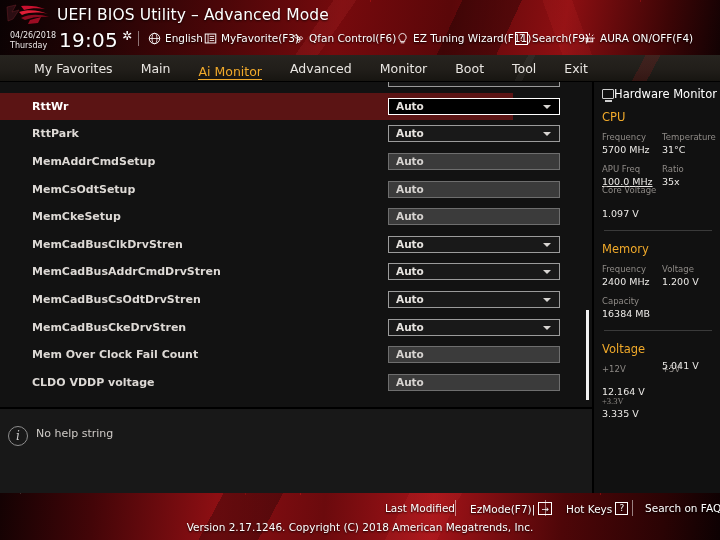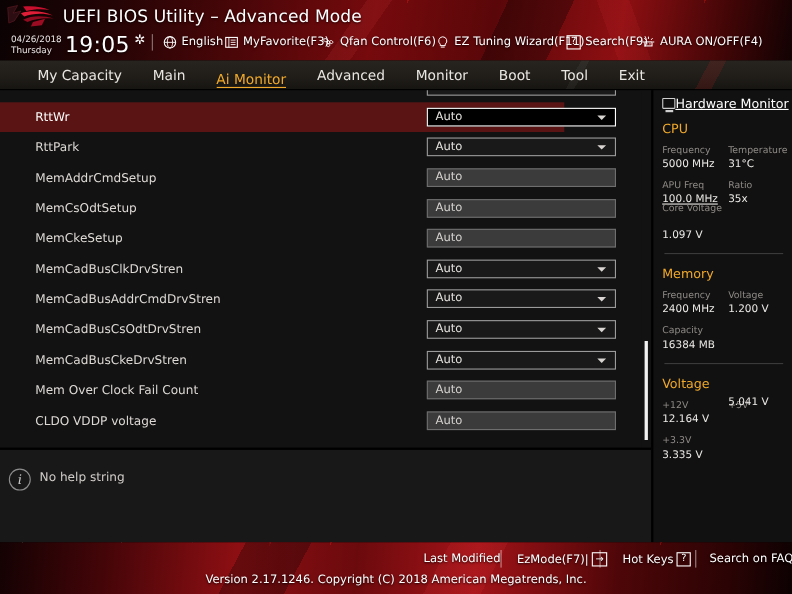--- a/index.html
+++ b/index.html
@@ -80,21 +80,21 @@
 
   
   .body-area {
     position: absolute; left: 0; top: 82px; width: 592px; height: 325px;
     background: #121212;
     overflow: hidden;
   }
   .rowlist { position: absolute; left: 0; top: -17px; width: 592px; }
   .srow {
     position: relative; height: 27.6px; width: 513px;
-    display: flex; align-items: center;
+    display: flex; align-items: center; font-weight: bold;
   }
   .srow.selected { background: #5b1414; }
   .srow-label {
     position: absolute; left: 32px; font-size: 11px; color: #ddd9d5;
     white-space: nowrap;
   }
   .srow.selected .srow-label { color: #ffffff; }
   .srow-ctrl { position: absolute; left: 388px; width: 172px; height: 17px; }
 
   .fld {
@@ -146,21 +146,21 @@
     font-size: 11px; color: #cfcbc7;
   }
 
   
   .hwpanel {
     position: absolute; left: 592px; top: 82px; width: 128px; height: 411px;
     background: #111111; border-left: 2px solid #000;
   }
   .hw-title {
     position: absolute; left: 8px; top: 5px; font-size: 11.5px; color: #ffffff;
-    display: flex; align-items: center; gap: 0; text-decoration: underline;
+    display: flex; align-items: center; gap: 0;
   }
   .hw-monicon {
     width: 12px; height: 10px; border: 1.3px solid #cfcfcf; border-radius: 1px;
     position: relative; display:inline-block;
   }
   .hw-monicon::after {
     content:""; position:absolute; left:2px; bottom:-3.5px; width:7px; height:1.5px; background:#cfcfcf;
   }
   .hw-sect {
     position: absolute; left: 8px; font-size: 11.5px; color: #f0a92a;
@@ -300,21 +300,21 @@
             <line x1="12.8" y1="7.6" x2="14.5" y2="7.6" stroke="#fff" stroke-width="1.1"></line>
           </svg>
       </span>
       <span>AURA ON/OFF(F4)</span>
     </div>
   </div>
 
   <div class="navbar">
     <div class="navbar-sheen"></div>
     <div class="navtabs" id="navtabs">
-        <div class="navtab"><span>My Capacity</span></div>
+        <div class="navtab"><span>My Favorites</span></div>
         <div class="navtab"><span>Main</span></div>
         <div class="navtab active"><span>Ai Monitor</span><div class="underline"></div></div>
         <div class="navtab"><span>Advanced</span></div>
         <div class="navtab"><span>Monitor</span></div>
         <div class="navtab"><span>Boot</span></div>
         <div class="navtab"><span>Tool</span></div>
         <div class="navtab"><span>Exit</span></div>
       </div>
   </div>
 
@@ -434,44 +434,44 @@
   </div>
 
   <div class="hwpanel">
     <div class="hw-title">
       <span class="hw-monicon"></span>
       <span>Hardware Monitor</span>
     </div>
     <div id="hwbody">
         <div class="hw-sect" style="top: 28px;">CPU</div>
         <div class="hw-k" style="left: 8px; top: 50px;">Frequency</div>
-        <div class="hw-v" style="left: 8px; top: 62px;">5000 MHz</div>
+        <div class="hw-v" style="left: 8px; top: 62px;">5700 MHz</div>
         <div class="hw-k" style="left: 68px; top: 50px;">Temperature</div>
         <div class="hw-v" style="left: 68px; top: 62px;">31°C</div>
         <div class="hw-k" style="left: 8px; top: 82px;">APU Freq</div>
         <div class="hw-v" style="left: 8px; top: 94px; text-decoration: underline;">100.0 MHz</div>
         <div class="hw-k" style="left: 68px; top: 82px;">Ratio</div>
         <div class="hw-v" style="left: 68px; top: 94px;">35x</div>
         <div class="hw-k" style="left: 8px; top: 103px;">Core Voltage</div>
         <div class="hw-v" style="left: 8px; top: 126px;">1.097 V</div>
         <div class="hw-sep" style="top: 148px;"></div>
         <div class="hw-sect" style="top: 160px;">Memory</div>
         <div class="hw-k" style="left: 8px; top: 182px;">Frequency</div>
         <div class="hw-v" style="left: 8px; top: 194px;">2400 MHz</div>
         <div class="hw-k" style="left: 68px; top: 182px;">Voltage</div>
         <div class="hw-v" style="left: 68px; top: 194px;">1.200 V</div>
         <div class="hw-k" style="left: 8px; top: 214px;">Capacity</div>
         <div class="hw-v" style="left: 8px; top: 226px;">16384 MB</div>
         <div class="hw-sep" style="top: 248px;"></div>
         <div class="hw-sect" style="top: 260px;">Voltage</div>
         <div class="hw-k" style="left: 8px; top: 282px;">+12V</div>
-        <div class="hw-v" style="left: 8px; top: 294px;">12.164 V</div>
+        <div class="hw-v" style="left: 8px; top: 304px;">12.164 V</div>
         <div class="hw-k" style="left: 68px; top: 282px;">+5V</div>
         <div class="hw-v" style="left: 68px; top: 278px;">5.041 V</div>
-        <div class="hw-k" style="left: 8px; top: 314px;">+3.3V</div>
+        <div class="hw-k" style="left: 8px; top: 314px; font-family: Liberation Serif, serif;">+3.3V</div>
         <div class="hw-v" style="left: 8px; top: 326px;">3.335 V</div>
       </div>
   </div>
 
   <div class="footer">
     <div class="ftr-tex"></div>
   </div>
 
   <div class="ftr-link" style="left:385px">
     <span>Last Modified</span>

